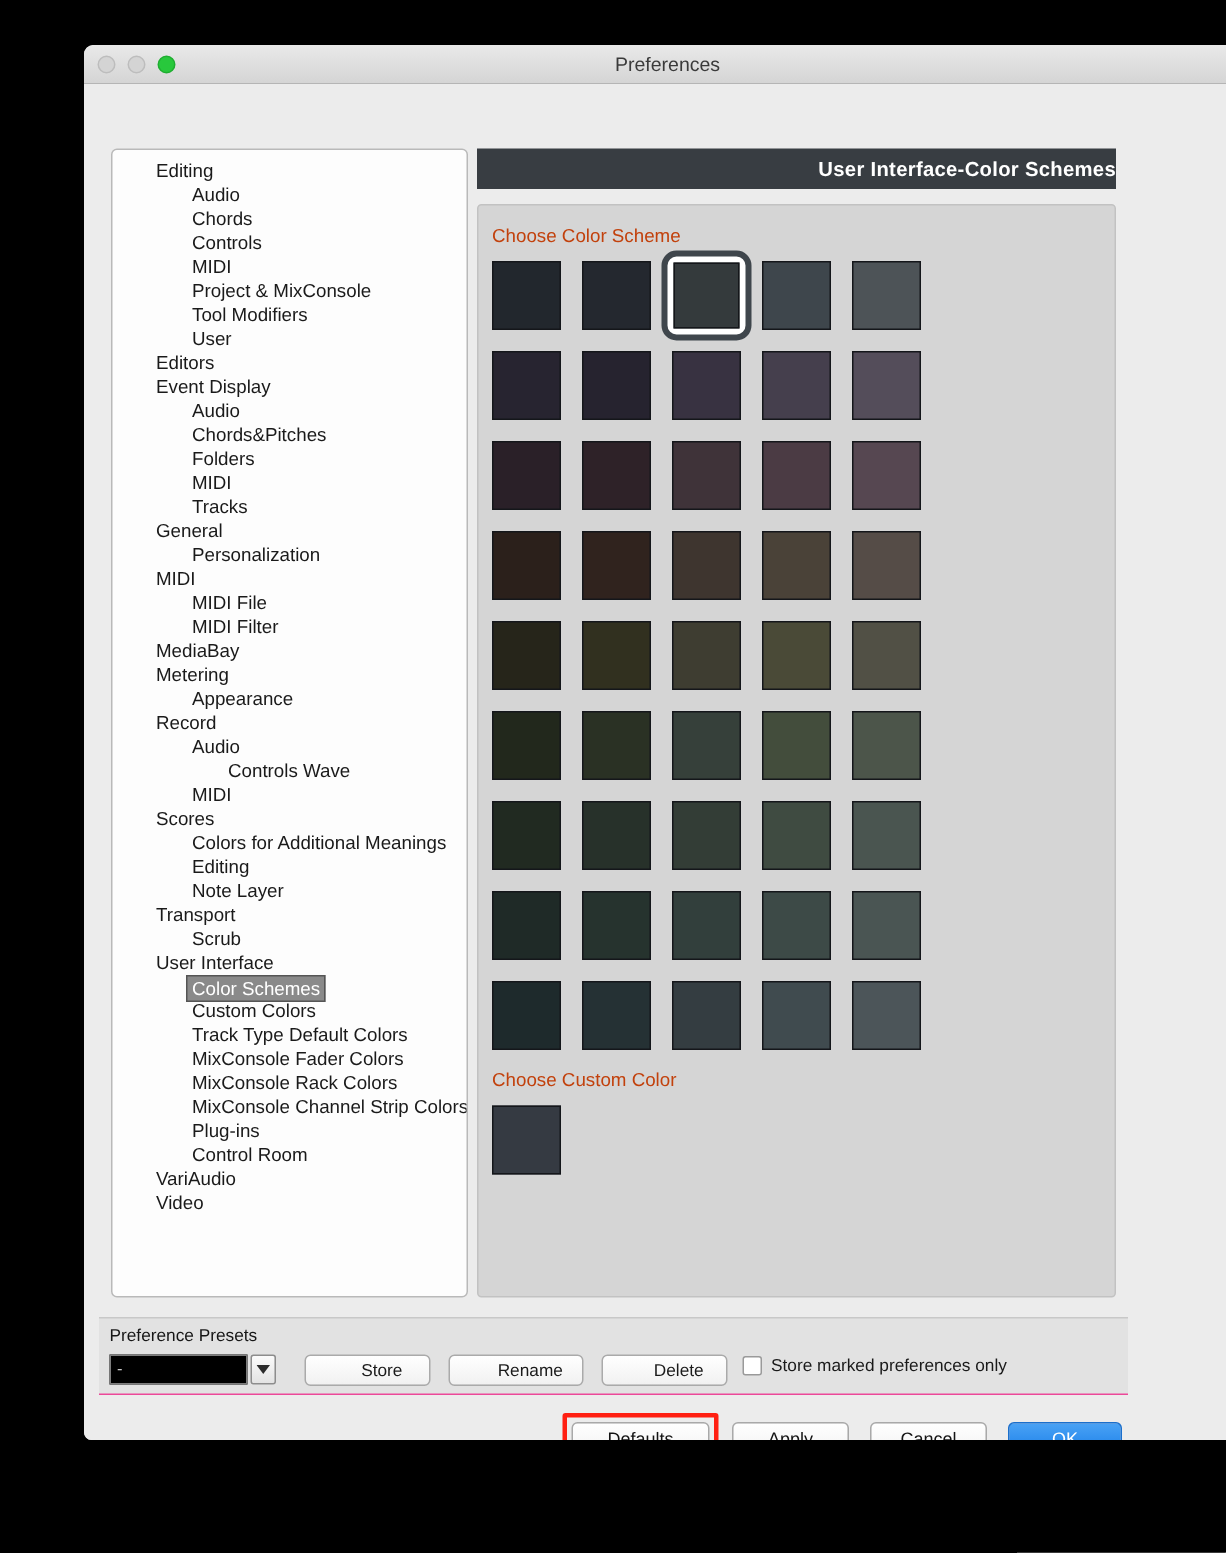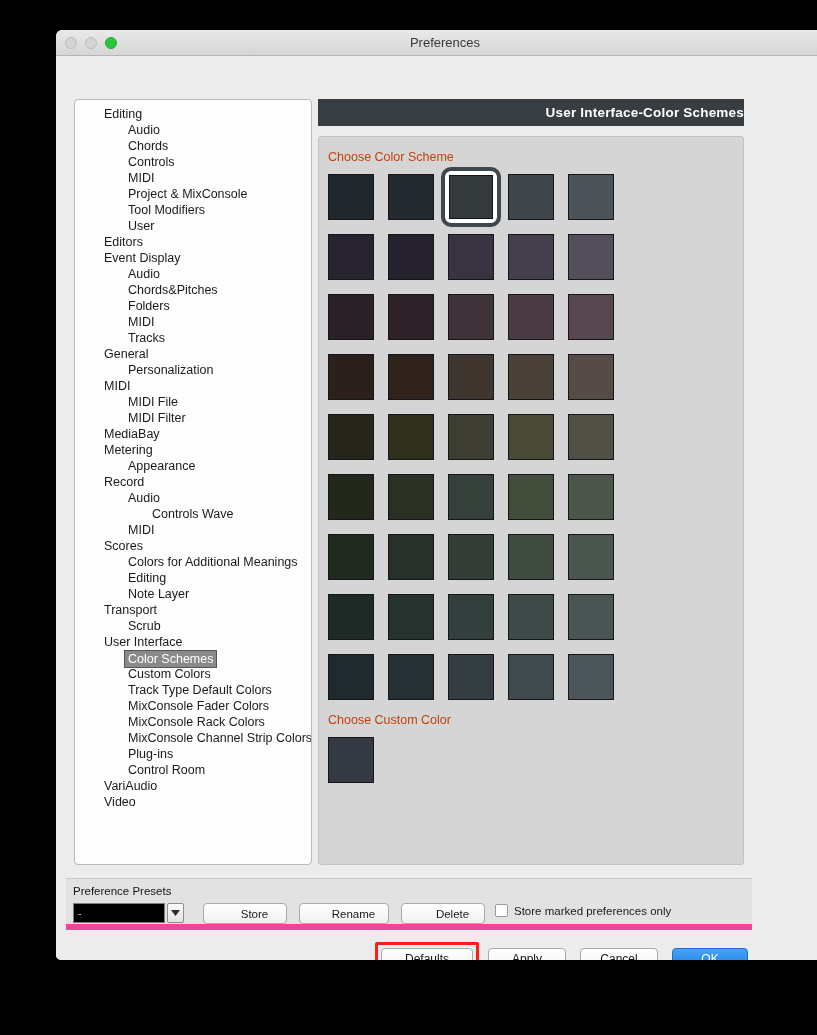--- a/index.html
+++ b/index.html
@@ -151,21 +151,21 @@
     border: 1px solid #14161a;
   }
 
   
   #presets-box {
     position: absolute;
     left: 10px; top: 822px;
     width: 686px; height: 52px;
     background: #e2e2e2;
     border-top: 1px solid #c8c8c8;
-    border-bottom: 6px solid #ec4899;
+    border-bottom: 1px solid #ec4899;
   }
   #presets-label {
     position: absolute; left: 7px; top: 6px;
     font-size: 11.5px; color: #161616;
   }
   #preset-select-wrap {
     position: absolute; left: 7px; top: 24px;
     display: flex; align-items: stretch;
   }
   #preset-field {

